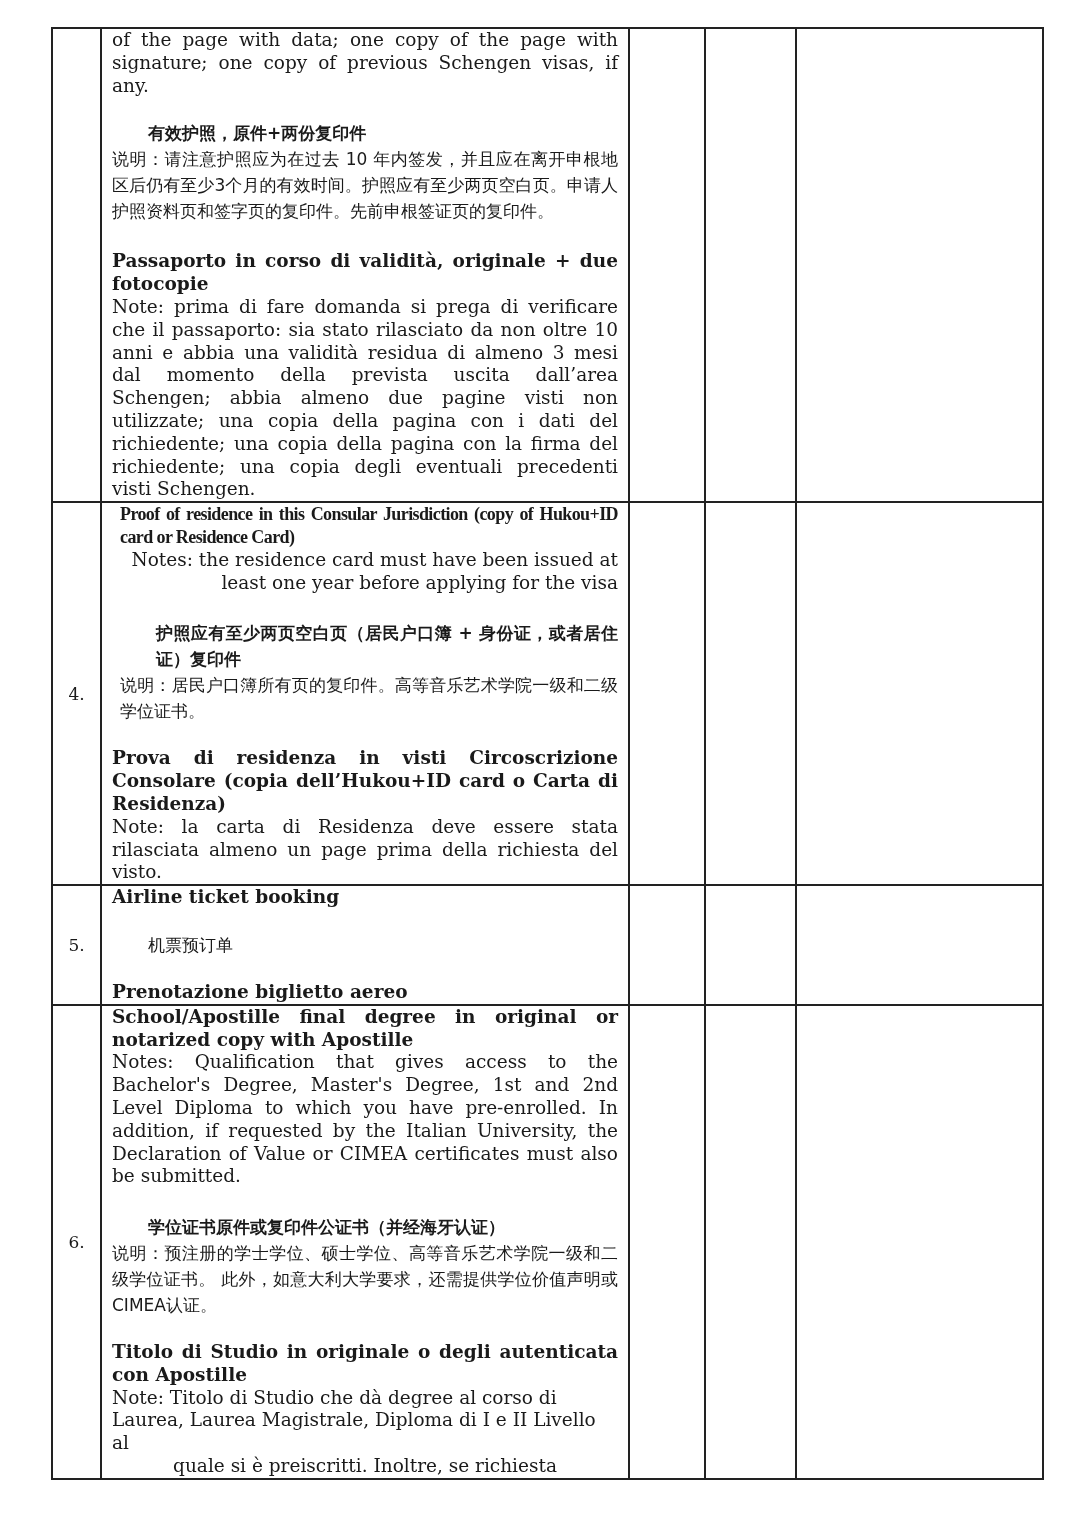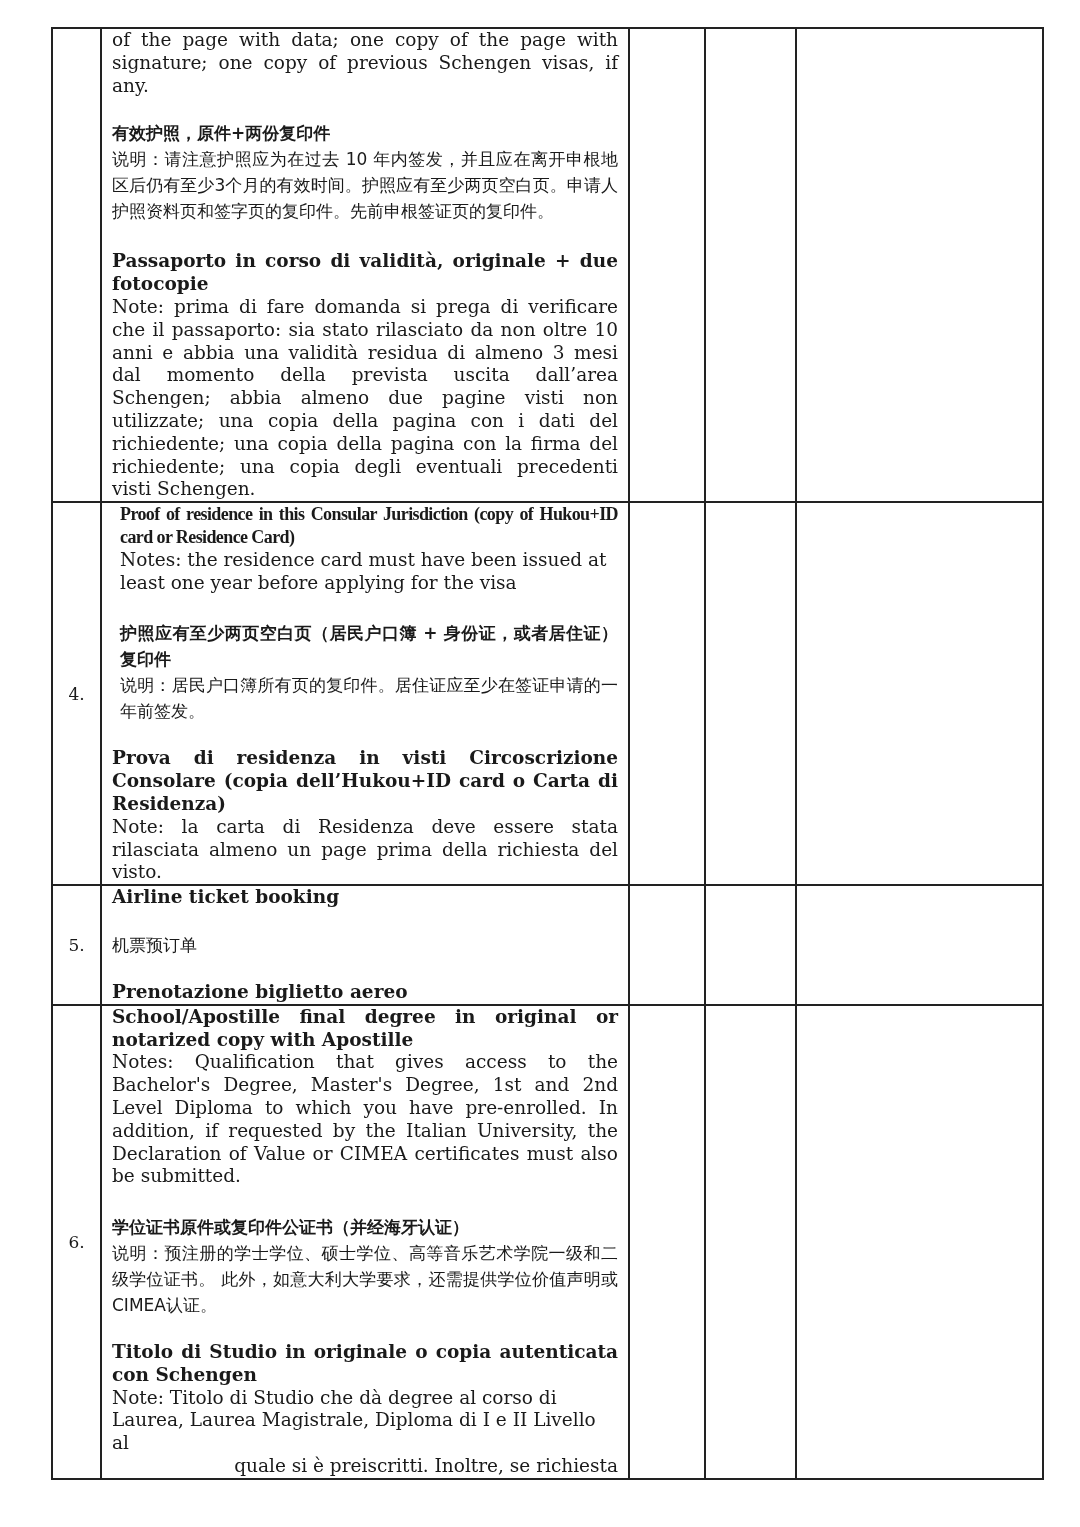--- a/index.html
+++ b/index.html
@@ -12,21 +12,21 @@
   col.c-num { width: 49px; }
   col.c-desc { width: 528px; }
   col.c-a { width: 76px; }
   col.c-b { width: 91px; }
   col.c-c { width: 247px; }
   td.num { text-align: center; vertical-align: middle !important; font-size: 17px; }
   td.desc { padding: 0 10px 0 10px !important; font-size: 18.5px; line-height: 22.8px; }
   .para { margin: 0; text-align: justify; }
   .bold { font-weight: bold; }
   .zh { font-family: "DejaVu Sans", sans-serif; font-size: 17px; line-height: 26px; }
-  .zh.bold { font-weight: bold; }
+  .zh.bold { font-weight: bold; margin-left: 36px; }
   .gap { height: 23px; }
   .gap-lg { height: 26px; }
   .cond { font-family: Liberation Serif, serif; letter-spacing: -0.6px; font-size: 18px; }
   .indent { padding-left: 8px; }
 </style>
 </head>
 <body>
 
 <div class="page">
   <table class="checklist">
@@ -53,24 +53,24 @@
         </td>
         <td></td>
         <td></td>
         <td></td>
       </tr>
 
       <tr style="height:359px">
         <td class="num"><span>4.</span></td>
         <td class="desc">
           <p class="para bold cond indent">Proof of residence in this Consular Jurisdiction (copy of Hukou+ID card or Residence Card)</p>
-          <p class="para indent" style="text-align:left">Notes:  the residence card must have been issued at least one year before applying for the visa</p>
+          <p class="para indent" style="text-align:right">Notes:  the residence card must have been issued at least one year before applying for the visa</p>
           <div class="gap-lg"></div>
           <p class="para zh bold indent">护照应有至少两页空白页（居民户口簿 + 身份证，或者居住证）复印件</p>
-          <p class="para zh indent">说明：居民户口簿所有页的复印件。居住证应至少在签证申请的一年前签发。</p>
+          <p class="para zh indent">说明：居民户口簿所有页的复印件。高等音乐艺术学院一级和二级学位证书。</p>
           <div class="gap"></div>
           <p class="para bold">Prova di residenza in visti Circoscrizione Consolare (copia  dell’Hukou+ID card o Carta di Residenza)</p>
           <p class="para">Note: la carta di Residenza deve essere stata  rilasciata almeno un page prima della richiesta del visto.</p>
         </td>
         <td></td>
         <td></td>
         <td></td>
       </tr>
 
       <tr style="height:116px">
@@ -89,24 +89,24 @@
 
       <tr style="height:430px">
         <td class="num"><span>6.</span></td>
         <td class="desc">
           <p class="para bold">School/Apostille final degree in original or notarized copy with Apostille</p>
           <p class="para">Notes: Qualification that gives access to the Bachelor's Degree, Master's Degree, 1st and 2nd Level Diploma to which you have pre-enrolled. In addition, if requested by the Italian University, the Declaration of Value or CIMEA certificates must also be submitted.</p>
           <div class="gap-lg"></div>
           <p class="para zh bold">学位证书原件或复印件公证书（并经海牙认证）</p>
           <p class="para zh">说明：预注册的学士学位、硕士学位、高等音乐艺术学院一级和二级学位证书。 此外，如意大利大学要求，还需提供学位价值声明或 CIMEA认证。</p>
           <div class="gap"></div>
-          <p class="para bold">Titolo di Studio in originale o copia autenticata con Schengen</p>
+          <p class="para bold">Titolo di Studio in originale o degli autenticata con Apostille</p>
           <p class="para" style="text-align:left">Note: Titolo di Studio che dà degree al corso di</p>
           <p class="para" style="text-align:left">Laurea, Laurea Magistrale, Diploma di I e II Livello  al</p>
-          <p class="para" style="text-align:right">quale si è preiscritti.  Inoltre, se richiesta</p>
+          <p class="para" style="text-align:center">quale si è preiscritti.  Inoltre, se richiesta</p>
         </td>
         <td></td>
         <td></td>
         <td></td>
       </tr>
     </tbody>
   </table>
 </div>
 
 </body></html>

